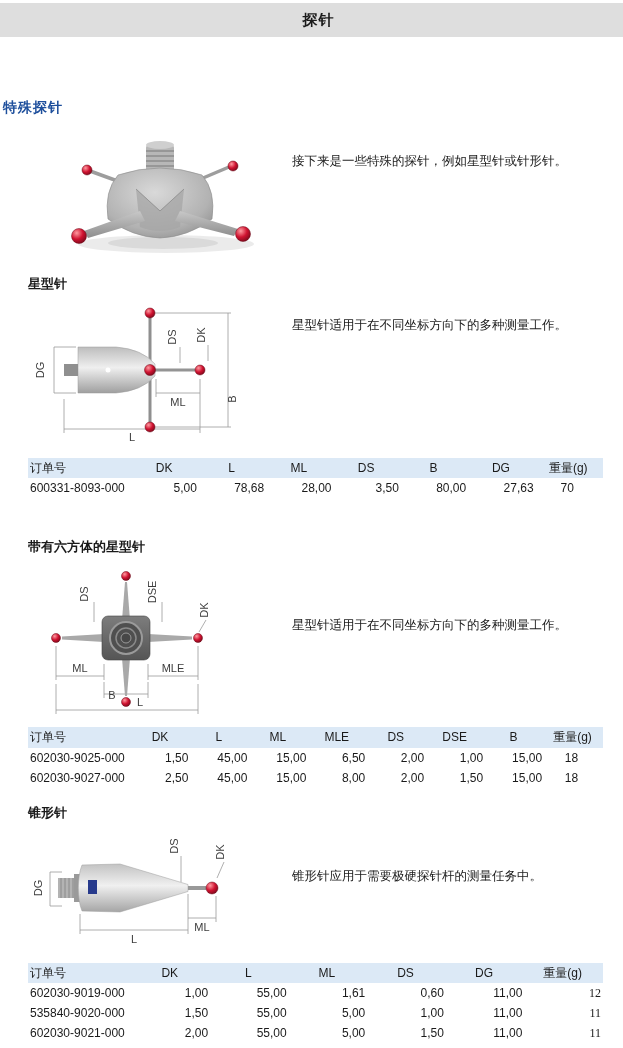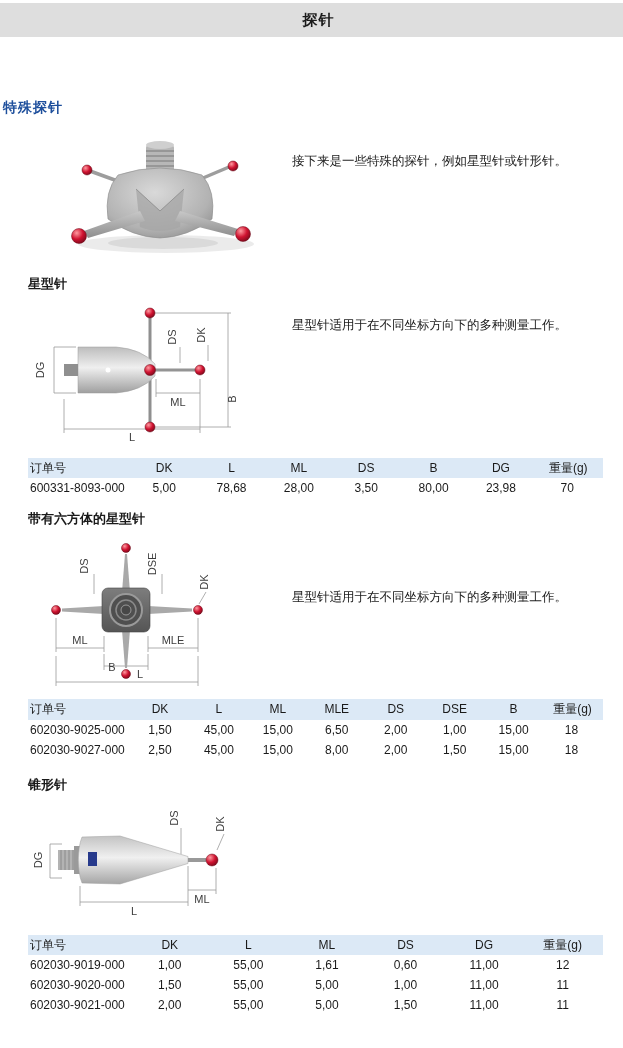--- a/index.html
+++ b/index.html
@@ -25,43 +25,43 @@
   .row{display:flex;margin-left:28px;align-items:flex-start;}
   .fig{width:264px;flex:none;}
   .desc{flex:1;font-size:12.5px;line-height:1.5;padding-right:14px;font-family:Liberation Mono, monospace;}
   .intro-row{margin-top:14px;}
   .intro-row .desc{padding-top:22px;}
   .s1-row .desc{padding-top:18px;}
   .s2-row .desc{padding-top:55px;}
   .s3-row .desc{padding-top:40px;}
   .sec-heading{margin:0 0 0 28px;font-size:13px;font-weight:bold;}
   .sh1{margin-top:10px;}
-  .sh2{margin-top:12px;}
+  .sh2{margin-top:40px;}
   .sh3{margin-top:16px;}
   .s1-row,.s2-row,.s3-row{margin-top:6px;}
   .tbl-wrap{margin-left:28px;width:575px;}
   .tw1{margin-top:13px;}
   .tw2{margin-top:3px;}
   .tw3{margin-top:9px;}
   table.data-table{
     border-collapse:collapse;width:575px;table-layout:fixed;
     font-size:12px;color:#1a1a1a;
   }
   table.data-table th{
     background:var(--thead);font-weight:normal;text-align:center;
     padding:3px 2px 3px 0;line-height:1.2;
   }
   table.data-table td{
-    text-align:center;padding:3px 2px 2px 0;line-height:1.25;
+    text-align:right;padding:3px 2px 2px 0;line-height:1.25;
   }
   table.data-table th:first-child,
   table.data-table td:first-child{text-align:left;padding-left:2px;width:18%;}
   table.t1 td:last-child,
   table.t2 td:last-child{text-align:center;padding-right:4px;}
-  table.t3 td:last-child{text-align:center;}
+  table.t3 td:last-child{font-family:Liberation Serif, serif;}
   
   .dimtxt{font-size:11px;fill:#3c3c3c;font-family:"Liberation Sans",sans-serif;}
   .dimline{stroke:#9a9a9a;stroke-width:0.8;fill:none;}
 </style>
 </head>
 <body>
 
 <div class="title-bar">
   <span>探针</span>
 </div>
@@ -185,21 +185,21 @@
         </tr>
       </thead>
       <tbody>
         <tr>
           <td>600331-8093-000</td>
           <td>5,00</td>
           <td>78,68</td>
           <td>28,00</td>
           <td>3,50</td>
           <td>80,00</td>
-          <td>23,98</td>
+          <td>27,63</td>
           <td>70</td>
         </tr>
       </tbody>
     </table>
 </div>
 
 <div class="sec-heading sh2">带有六方体的星型针</div>
 <div class="row s2-row">
   <div class="fig">
     <svg width="200" height="158" viewBox="0 0 200 158">
@@ -341,20 +341,21 @@
         <line x1="45" y1="50" x2="45" y2="70" stroke="#8a8a8a" stroke-width="1"></line>
         <rect x="46" y="46" width="7" height="28" fill="#9a9a9a"></rect>
       </g>
 
       <path d="M54,37 C49,49 49,71 54,83 L92,84 L160,63.5 L160,56.5 L92,36 Z" fill="url(#met3)" stroke="#9e9e9e" stroke-width="0.5"></path>
       <rect x="60" y="52" width="9" height="14" fill="#273a8c"></rect>
       <rect x="160" y="58" width="18" height="4" fill="#999999"></rect>
       <circle cx="184" cy="60" r="6" fill="url(#ball3)" stroke="#6d0a18" stroke-width="0.5"></circle>
     </svg>
   </div>
+  <div class="desc">锥形针应用于需要极硬探针杆的测量任务中。</div>
 </div>
 <div class="tbl-wrap tw3">
   <table class="data-table t3" data-table="sections.2.table">
       <thead>
         <tr>
           <th>订单号</th>
           <th>DK</th>
           <th>L</th>
           <th>ML</th>
           <th>DS</th>
@@ -366,21 +367,21 @@
         <tr>
           <td>602030-9019-000</td>
           <td>1,00</td>
           <td>55,00</td>
           <td>1,61</td>
           <td>0,60</td>
           <td>11,00</td>
           <td>12</td>
         </tr>
         <tr>
-          <td>602030-9020-000</td>
+          <td>535840-9020-000</td>
           <td>1,50</td>
           <td>55,00</td>
           <td>5,00</td>
           <td>1,00</td>
           <td>11,00</td>
           <td>11</td>
         </tr>
         <tr>
           <td>602030-9021-000</td>
           <td>2,00</td>

